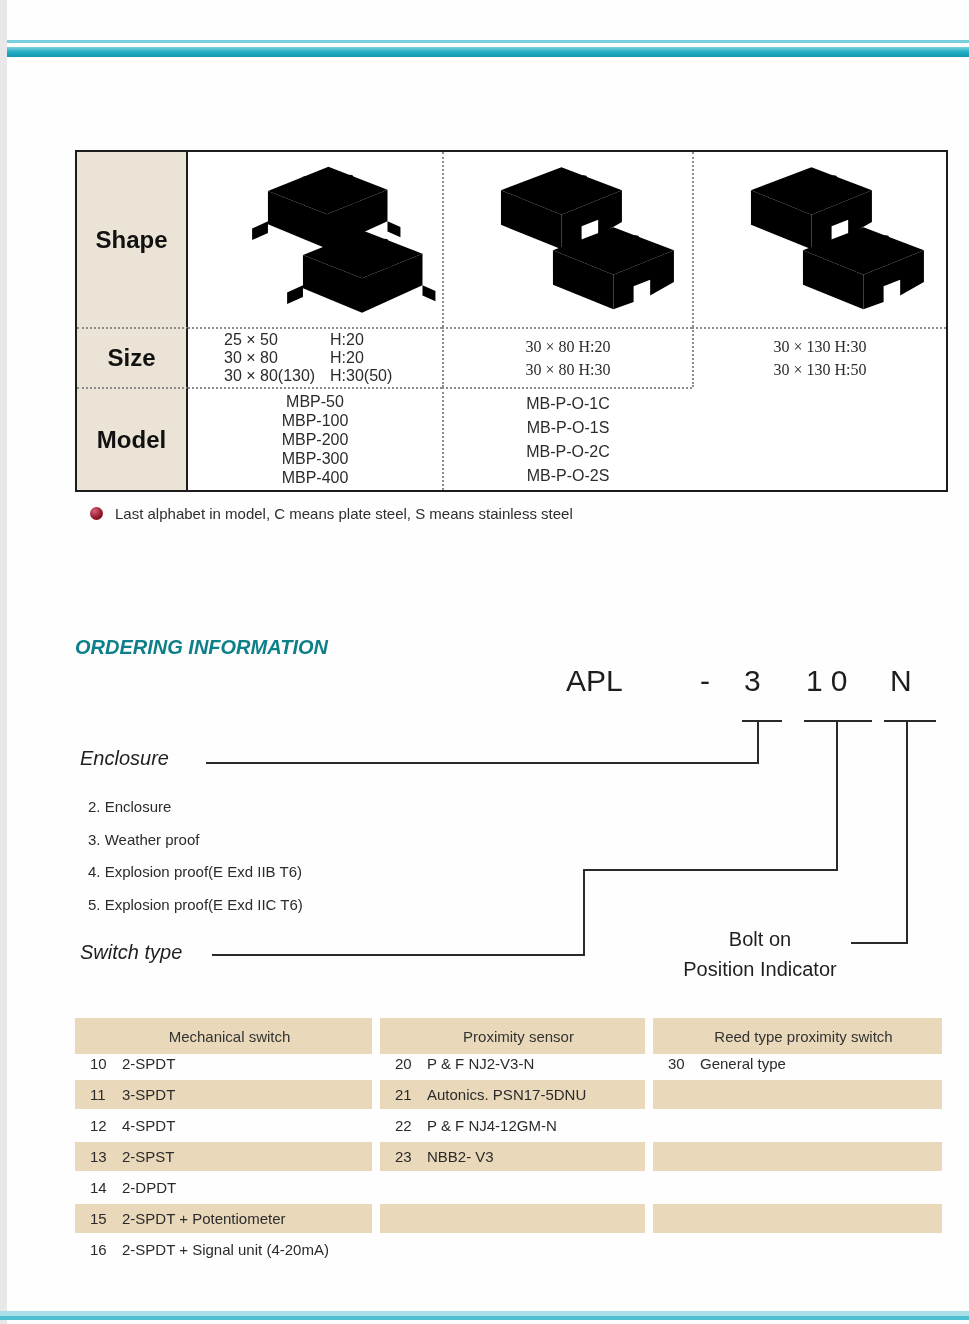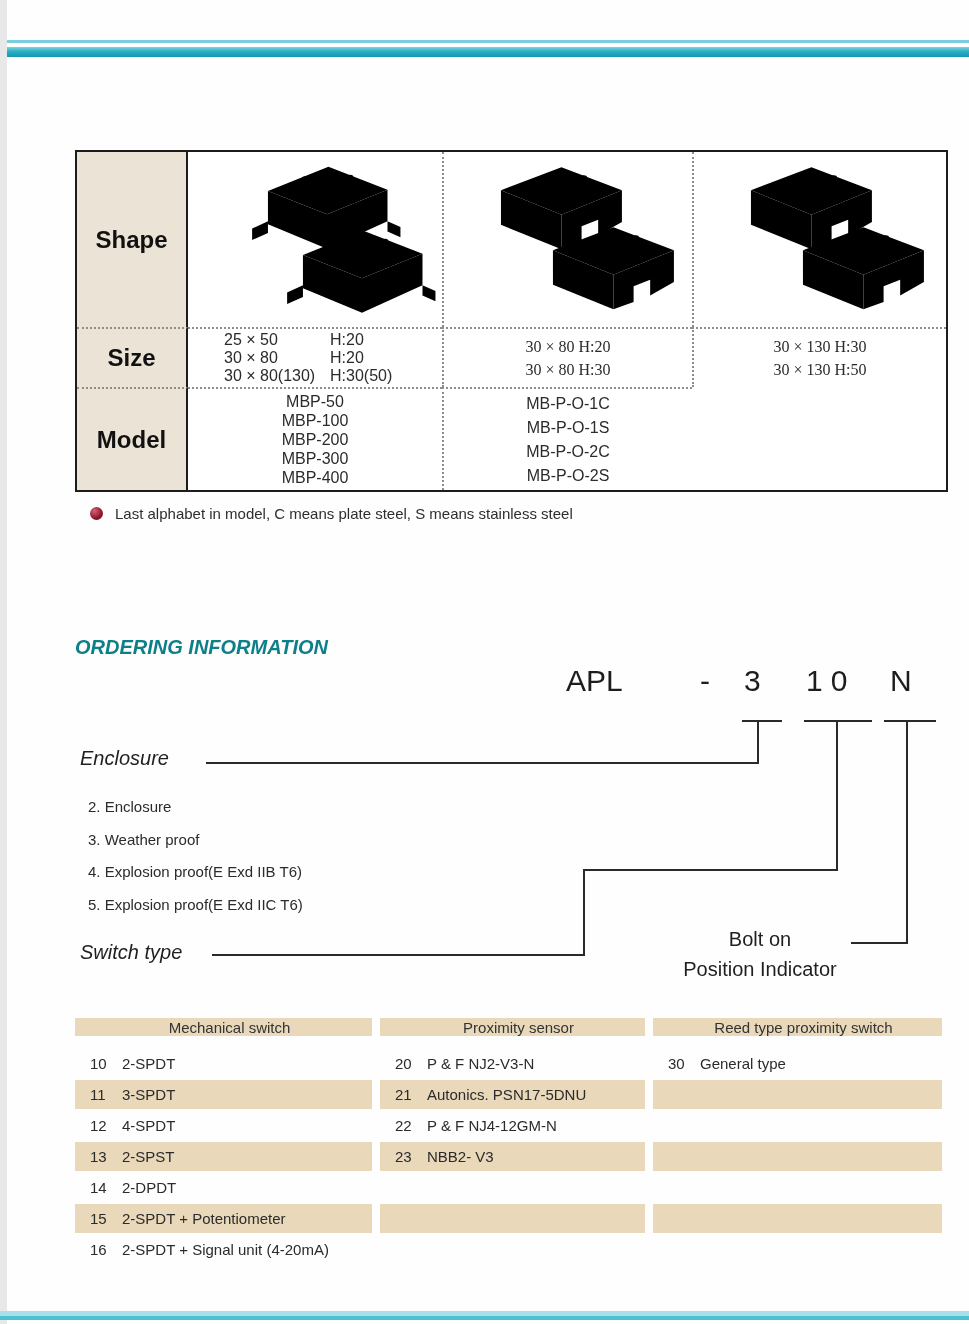--- a/index.html
+++ b/index.html
@@ -49,21 +49,21 @@
   .dlabel{position:absolute;color:#1f1f1f;white-space:nowrap;font-style:italic;}
   .lbl-big{font-size:20px;}
   .opt{position:absolute;left:88px;font-size:15px;color:#2b2b2b;white-space:nowrap;}
   .bolt{position:absolute;left:640px;top:924px;width:240px;text-align:center;
         font-size:20px;line-height:30px;color:#1f1f1f;}
 
   
   .otable{position:absolute;left:75px;top:1018px;display:grid;
           grid-template-columns:297px 265px 289px;column-gap:8px;
           grid-template-rows:30px repeat(7,31px);}
-  .ohead{height:18px;align-self:start;background:var(--tan);display:flex;align-items:center;
+  .ohead{height:36px;align-self:start;background:var(--tan);display:flex;align-items:center;
          justify-content:center;font-size:15px;color:#333;padding-left:12px;}
   .ocell{display:flex;align-items:center;font-size:15px;color:#2b2b2b;padding-left:15px;box-sizing:border-box;}
   .ocell.beige{background:var(--tan);height:29px;align-self:center;}
   .ocell .onum{width:32px;flex:0 0 32px;}
 
   
   .bk-white{--bt:#f4f4f1;--bw1:#dcdcd8;--bw2:#c6c6c2;--bs:#8a8a8a;--bh:#fcfcfc;}
   .bk-black{--bt:#2a2a2a;--bw1:#0e0e0e;--bw2:#3d3d3d;--bs:#000;--bh:#f6f6f6;}
 </style>
 </head>

